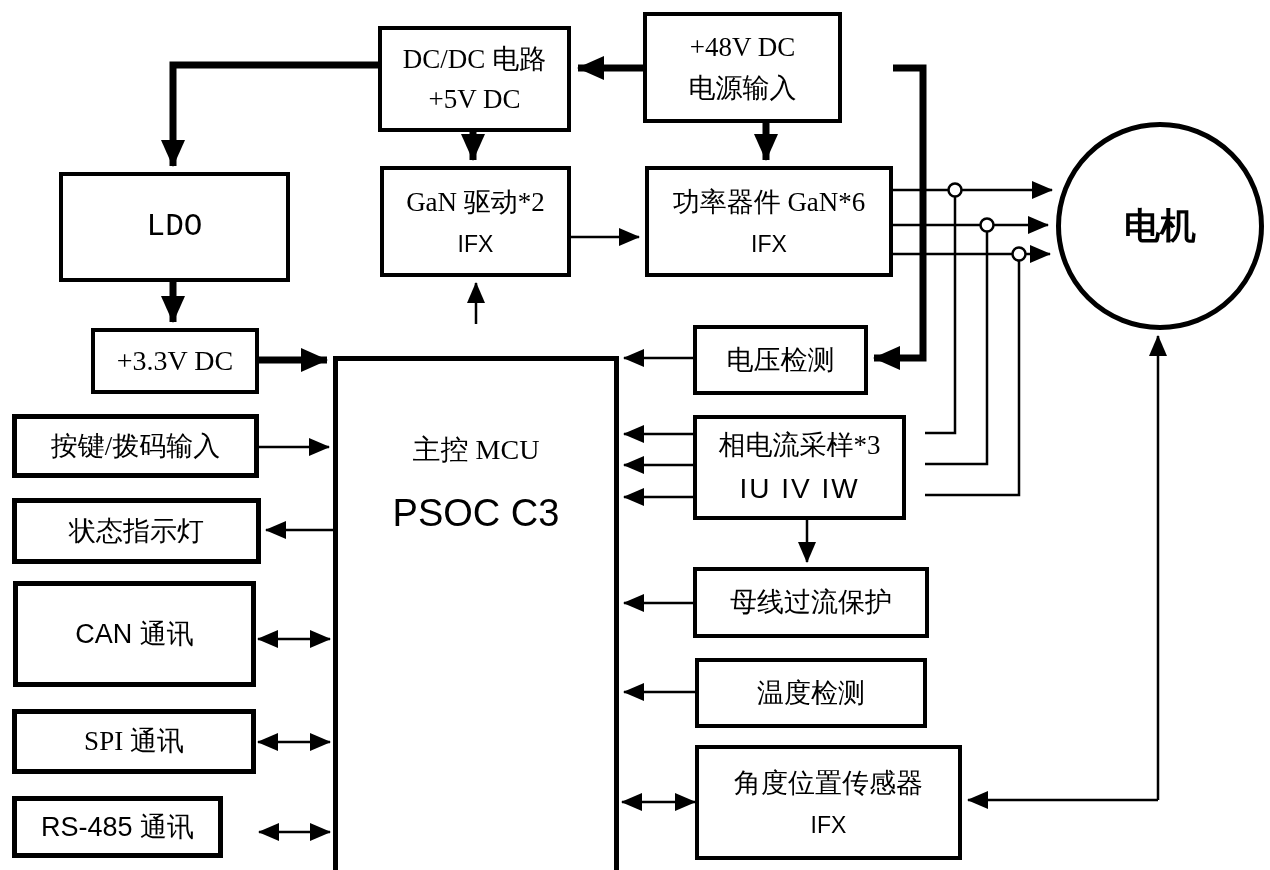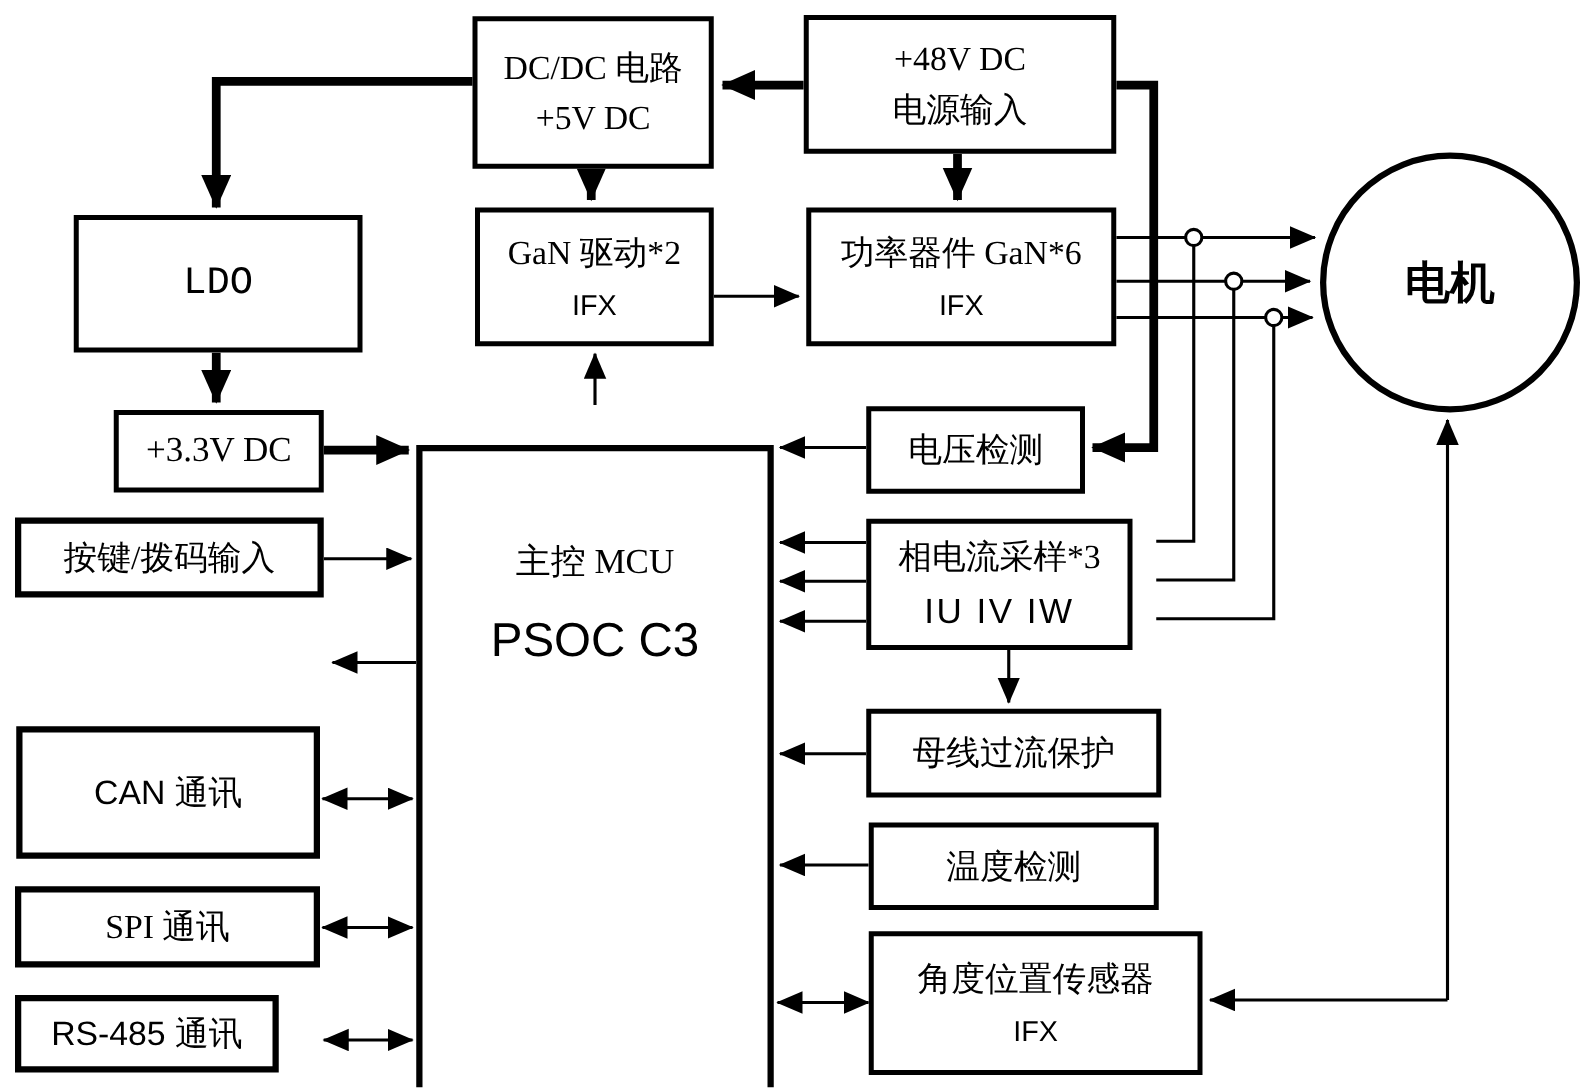--- a/index.html
+++ b/index.html
@@ -73,26 +73,26 @@
     <path class="w-thin" d="M987,232 L987,464 L925,464"></path>
     <path class="w-thin" d="M1019,261 L1019,495 L925,495"></path>
     <path class="w-thin" d="M1158,800 L968,800" marker-end="url(#ah)"></path>
     <path class="w-thin" d="M1158,800 L1158,336" marker-end="url(#ah)"></path>
 
     <circle class="jdot" cx="955" cy="190" r="6.5"></circle>
     <circle class="jdot" cx="987" cy="225" r="6.5"></circle>
     <circle class="jdot" cx="1019" cy="254" r="6.5"></circle>
   </svg>
 
-  <div class="node" style="left:378px;top:13px;width:193px;height:122px">
+  <div class="node" style="left:378px;top:26px;width:193px;height:106px">
     <span class="zh">DC/DC 电路</span>
     <span class="zh">+5V DC</span>
   </div>
 
-  <div class="node" style="left:643px;top:12px;width:250px;height:111px">
+  <div class="node" style="left:643px;top:12px;width:199px;height:111px">
     <span class="zh">+48V DC</span>
     <span class="zh">电源输入</span>
   </div>
 
   <div class="node" style="left:380px;top:166px;width:191px;height:111px">
     <span class="zh">GaN 驱动*2</span>
     <span class="sub">IFX</span>
   </div>
 
   <div class="node" style="left:645px;top:166px;width:248px;height:111px">
@@ -123,20 +123,23 @@
 
   <div class="node heavy" style="left:12px;top:414px;width:247px;height:64px">
     <span class="zh">按键/拨码输入</span>
   </div>
 
   <div class="node" style="left:693px;top:415px;width:213px;height:105px">
     <span class="zh">相电流采样*3</span>
     <span class="iuiviw">IU IV IW</span>
   </div>
 
+  <div class="node heavy" style="left:12px;top:498px;width:249px;height:66px">
+    <span class="zh">状态指示灯</span>
+  </div>
 
   <div class="node" style="left:693px;top:567px;width:236px;height:71px">
     <span class="zh">母线过流保护</span>
   </div>
 
   <div class="node heavy" style="left:13px;top:581px;width:243px;height:106px">
     <span class="zh lat">CAN 通讯</span>
   </div>
 
   <div class="node" style="left:695px;top:658px;width:232px;height:70px">

